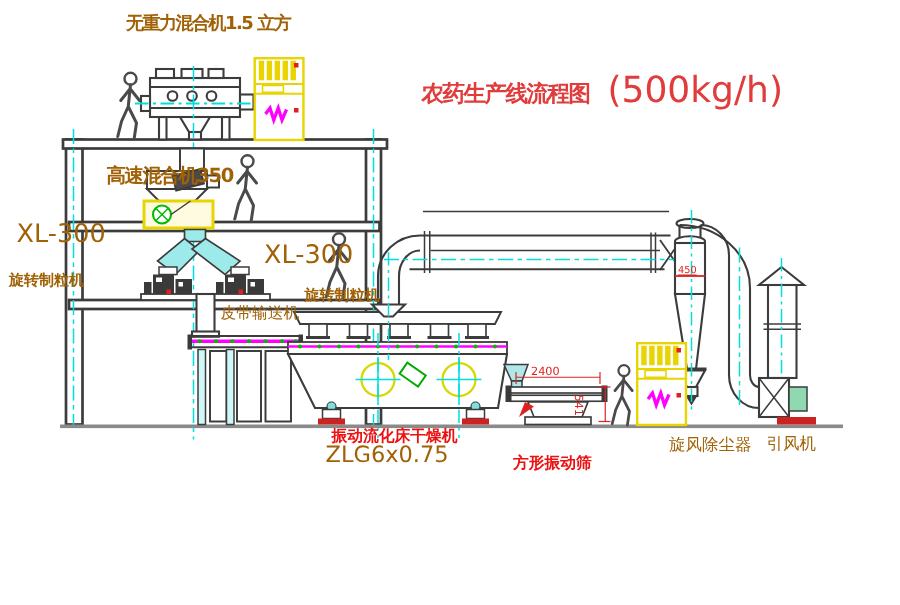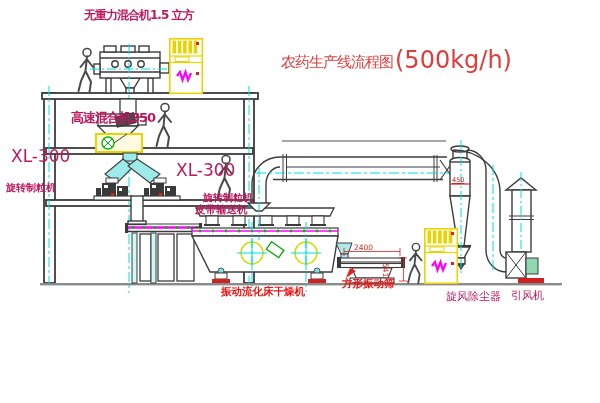--- a/index.html
+++ b/index.html
@@ -1,34 +1,34 @@
 <!DOCTYPE html>
 <html><head>
 <meta charset="utf-8">
 <style>
   html,body{margin:0;padding:0;background:#fff;}
   #stage{position:relative;width:600px;height:403px;background:#ffffff;overflow:hidden;
          font-family:"DejaVu Sans",sans-serif;}
   #stage svg{position:absolute;left:0;top:0;}
   .lbl{position:absolute;white-space:nowrap;line-height:1;}
-  .m{color:#be185d;}
+  .m{color:#a16207;}
   .r{color:#ee1111;text-align:right;}
   .titlebox{position:absolute;left:281px;top:46px;display:flex;align-items:flex-start;color:#e03c3c;}
-  .title-cn{font-size:15px;font-weight:normal;padding-top:7px;letter-spacing:-1px;}
-  .title-cap{font-size:24px;font-weight:normal;letter-spacing:0px;margin-left:2px;}
+  .title-cn{font-size:15px;font-weight:bold;padding-top:7px;letter-spacing:-1px;}
+  .title-cap{font-size:24px;font-weight:normal;letter-spacing:0px;margin-left:12px;}
   .lbl-gravity{left:84px;top:9px;font-size:12px;font-weight:bold;letter-spacing:-1px;}
   .lbl-hsmix{left:41px;top:111px;font-size:13px;font-weight:bold;letter-spacing:-1px;margin-left:30px;}
   .lbl-xl-l{left:11px;top:148px;font-size:17px;}
   .lbl-xl-l-name{left:6px;top:183px;font-size:10px;font-weight:bold;}
   .lbl-xl-r{left:176px;top:162px;font-size:17px;}
   .lbl-xl-r-name{left:203px;top:193px;font-size:10px;font-weight:bold;}
-  .lbl-belt{left:147px;top:204px;font-size:10.5px;font-weight:bold;margin-left:48px;}
+  .lbl-belt{left:147px;top:204px;font-size:10.5px;font-weight:normal;}
   .lbl-dryer{left:221px;top:286px;font-size:10.5px;font-weight:bold;}
   .lbl-dryer-model{left:217px;top:296px;font-size:15px;}
-  .lbl-sieve{left:342px;top:278px;font-size:10.5px;font-weight:bold;}
+  .lbl-sieve{left:342px;top:304px;font-size:10.5px;font-weight:bold;}
   .lbl-sieve-model{left:336px;top:296px;font-size:15px;}
   .lbl-cyclone{left:446px;top:291px;font-size:11px;font-weight:normal;}
   .lbl-fan{left:511px;top:290px;font-size:11px;font-weight:normal;}
   .dim{font-size:7.5px;color:#dd2222;}
   .dim-1500{left:354px;top:244px;}
   .dim-541{left:389px;top:263px;transform:rotate(90deg);transform-origin:left top;}
   .dim-450{left:452px;top:177px;font-size:6.5px;text-decoration:underline;}
 </style>
 </head>
 <body>
@@ -290,20 +290,21 @@
 </div>
 
 <div class="lbl m lbl-gravity">无重力混合机1.5 立方</div>
 <div class="lbl m lbl-hsmix">高速混合机350</div>
 <div class="lbl m lbl-xl-l">XL-300</div>
 <div class="lbl m lbl-xl-l-name">旋转制粒机</div>
 <div class="lbl m lbl-xl-r">XL-300</div>
 <div class="lbl m lbl-xl-r-name">旋转制粒机</div>
 <div class="lbl m lbl-belt">皮带输送机</div>
 <div class="lbl r lbl-dryer">振动流化床干燥机</div>
+<div class="lbl m lbl-dryer-model">ZLG6x0.75</div>
 <div class="lbl r lbl-sieve">方形振动筛</div>
 <div class="lbl m lbl-cyclone">旋风除尘器</div>
 <div class="lbl m lbl-fan">引风机</div>
 
 <div class="lbl dim dim-1500">2400</div>
 <div class="lbl dim dim-541">541</div>
 <div class="lbl dim dim-450">450</div>
 
 </div>
 

